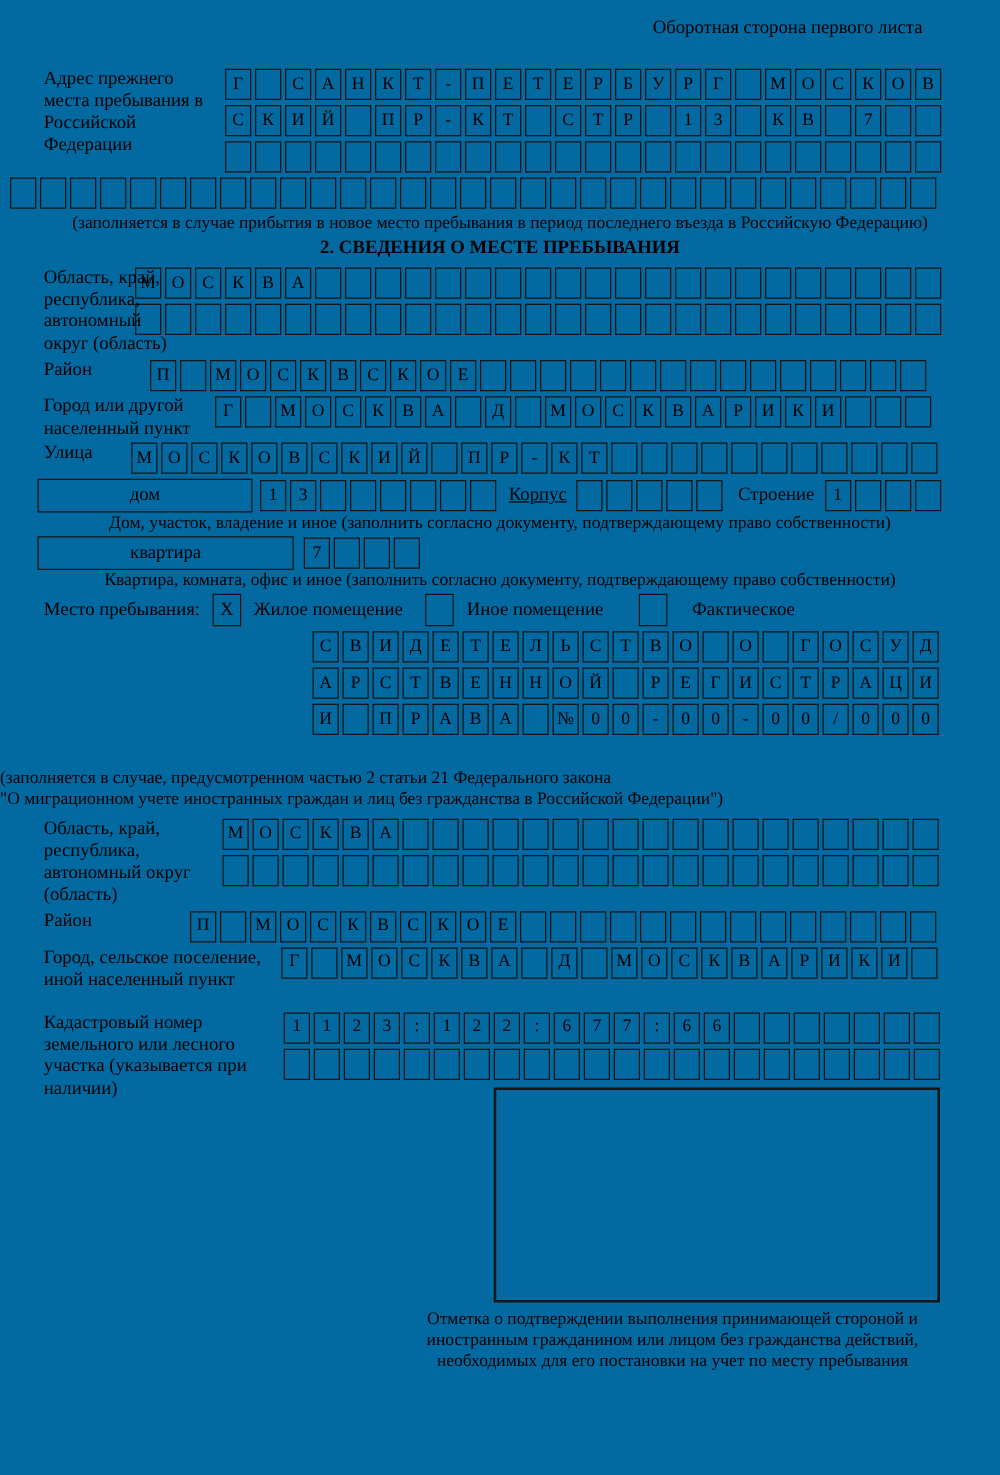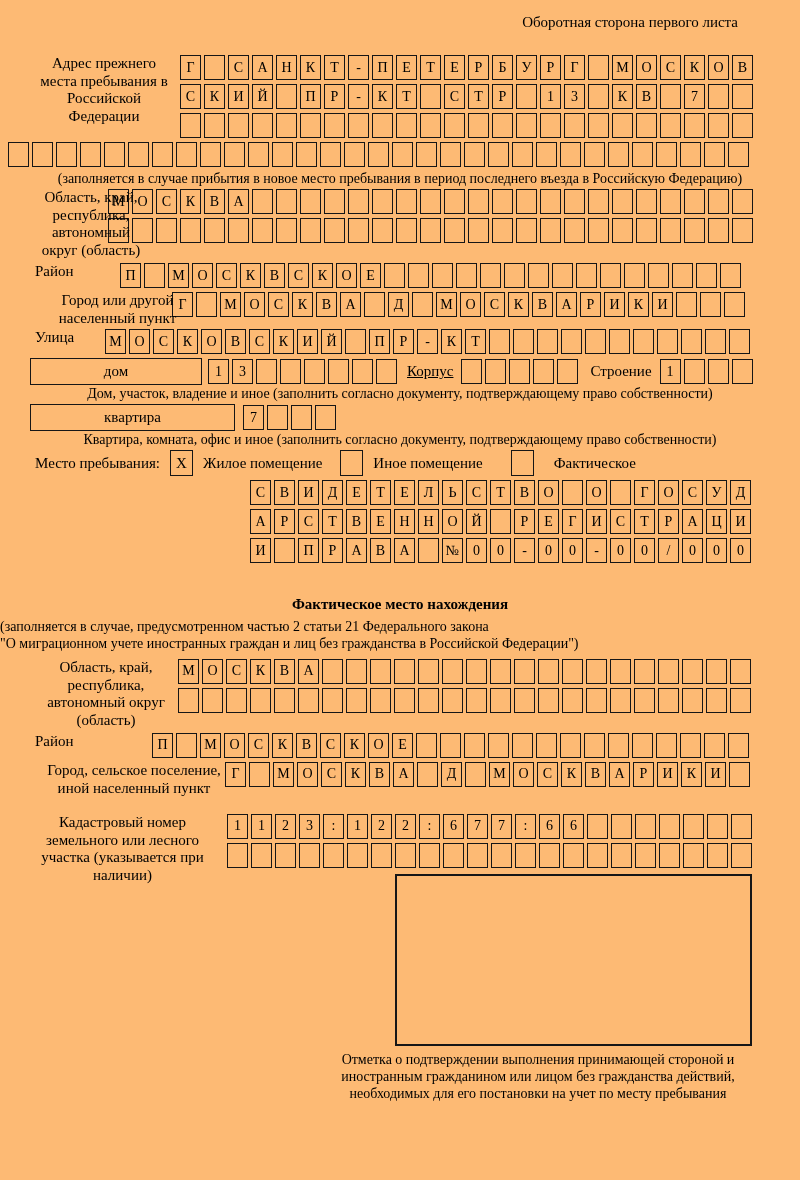--- a/index.html
+++ b/index.html
@@ -1,22 +1,22 @@
 <!DOCTYPE html>
 <html><head>
 <meta charset="utf-8">
 <style>
   html,body{margin:0;padding:0;background:#fff;}
   body{width:800px;font-family:"Liberation Serif","DejaVu Serif",serif;color:#000;}
-  .page{position:relative;width:800px;height:1180px;background:#fdba74;overflow:hidden;}
+  .page{position:relative;width:800px;height:1180px;background:#0369a1;overflow:hidden;}
 
   .hdr-note{padding:14px 62px 0 0;text-align:right;font-size:15px;}
 
   .field{position:relative;}
-  .lab{position:absolute;left:35px;top:0;font-size:15px;line-height:1.18;text-align:center;}
+  .lab{position:absolute;left:35px;top:0;font-size:15px;line-height:1.18;}
 
   .cells{display:flex;gap:3px;margin-bottom:4px;}
   .cell{flex:0 0 21px;width:21px;height:25px;box-sizing:border-box;border:1px solid #161616;
         display:flex;align-items:center;justify-content:center;font-size:14px;line-height:1;}
 
   .cap{text-align:center;font-size:14px;line-height:1.15;margin:1px 0 2px 0;}
   .sect-title{text-align:center;font-weight:bold;font-size:15px;margin:3px 0 7px 0;}
 
   .inline-row{display:flex;align-items:center;font-size:15px;}
   .namebox{box-sizing:border-box;border:1px solid #161616;height:27px;
@@ -144,20 +144,21 @@
       <div class="cell"></div>
       <div class="cell"></div>
       <div class="cell"></div>
       <div class="cell"></div>
       <div class="cell"></div>
       <div class="cell"></div>
       <div class="cell"></div>
     </div>
   <div class="cap">(заполняется в случае прибытия в новое место пребывания в период последнего въезда в Российскую Федерацию)</div>
 
+  <div class="sect-title">2. СВЕДЕНИЯ О МЕСТЕ ПРЕБЫВАНИЯ</div>
 
   <div class="field" style="min-height:74px;">
     <div class="lab" style="width:112px;">Область, край, республика, автономный округ (область)</div>
     <div class="cells" style="margin-left:108px;">
         <div class="cell">М</div>
         <div class="cell">О</div>
         <div class="cell">С</div>
         <div class="cell">К</div>
         <div class="cell">В</div>
         <div class="cell">А</div>
@@ -425,21 +426,20 @@
         <div class="cell">-</div>
         <div class="cell">0</div>
         <div class="cell">0</div>
         <div class="cell">/</div>
         <div class="cell">0</div>
         <div class="cell">0</div>
         <div class="cell">0</div>
       </div>
   </div>
 
-  <div class="sect-title" style="margin-top:6px;margin-bottom:6px;">Фактическое место нахождения</div>
   <div class="law-note">(заполняется в случае, предусмотренном частью 2 статьи 21 Федерального закона</div>
   <div class="law-note" style="margin-bottom:6px;">"О миграционном учете иностранных граждан и лиц без гражданства в Российской Федерации")</div>
 
   <div class="field" style="min-height:74px;">
     <div class="lab" style="width:142px;">Область, край, республика, автономный округ (область)</div>
     <div class="cells" style="margin-left:178px;">
         <div class="cell">М</div>
         <div class="cell">О</div>
         <div class="cell">С</div>
         <div class="cell">К</div>

